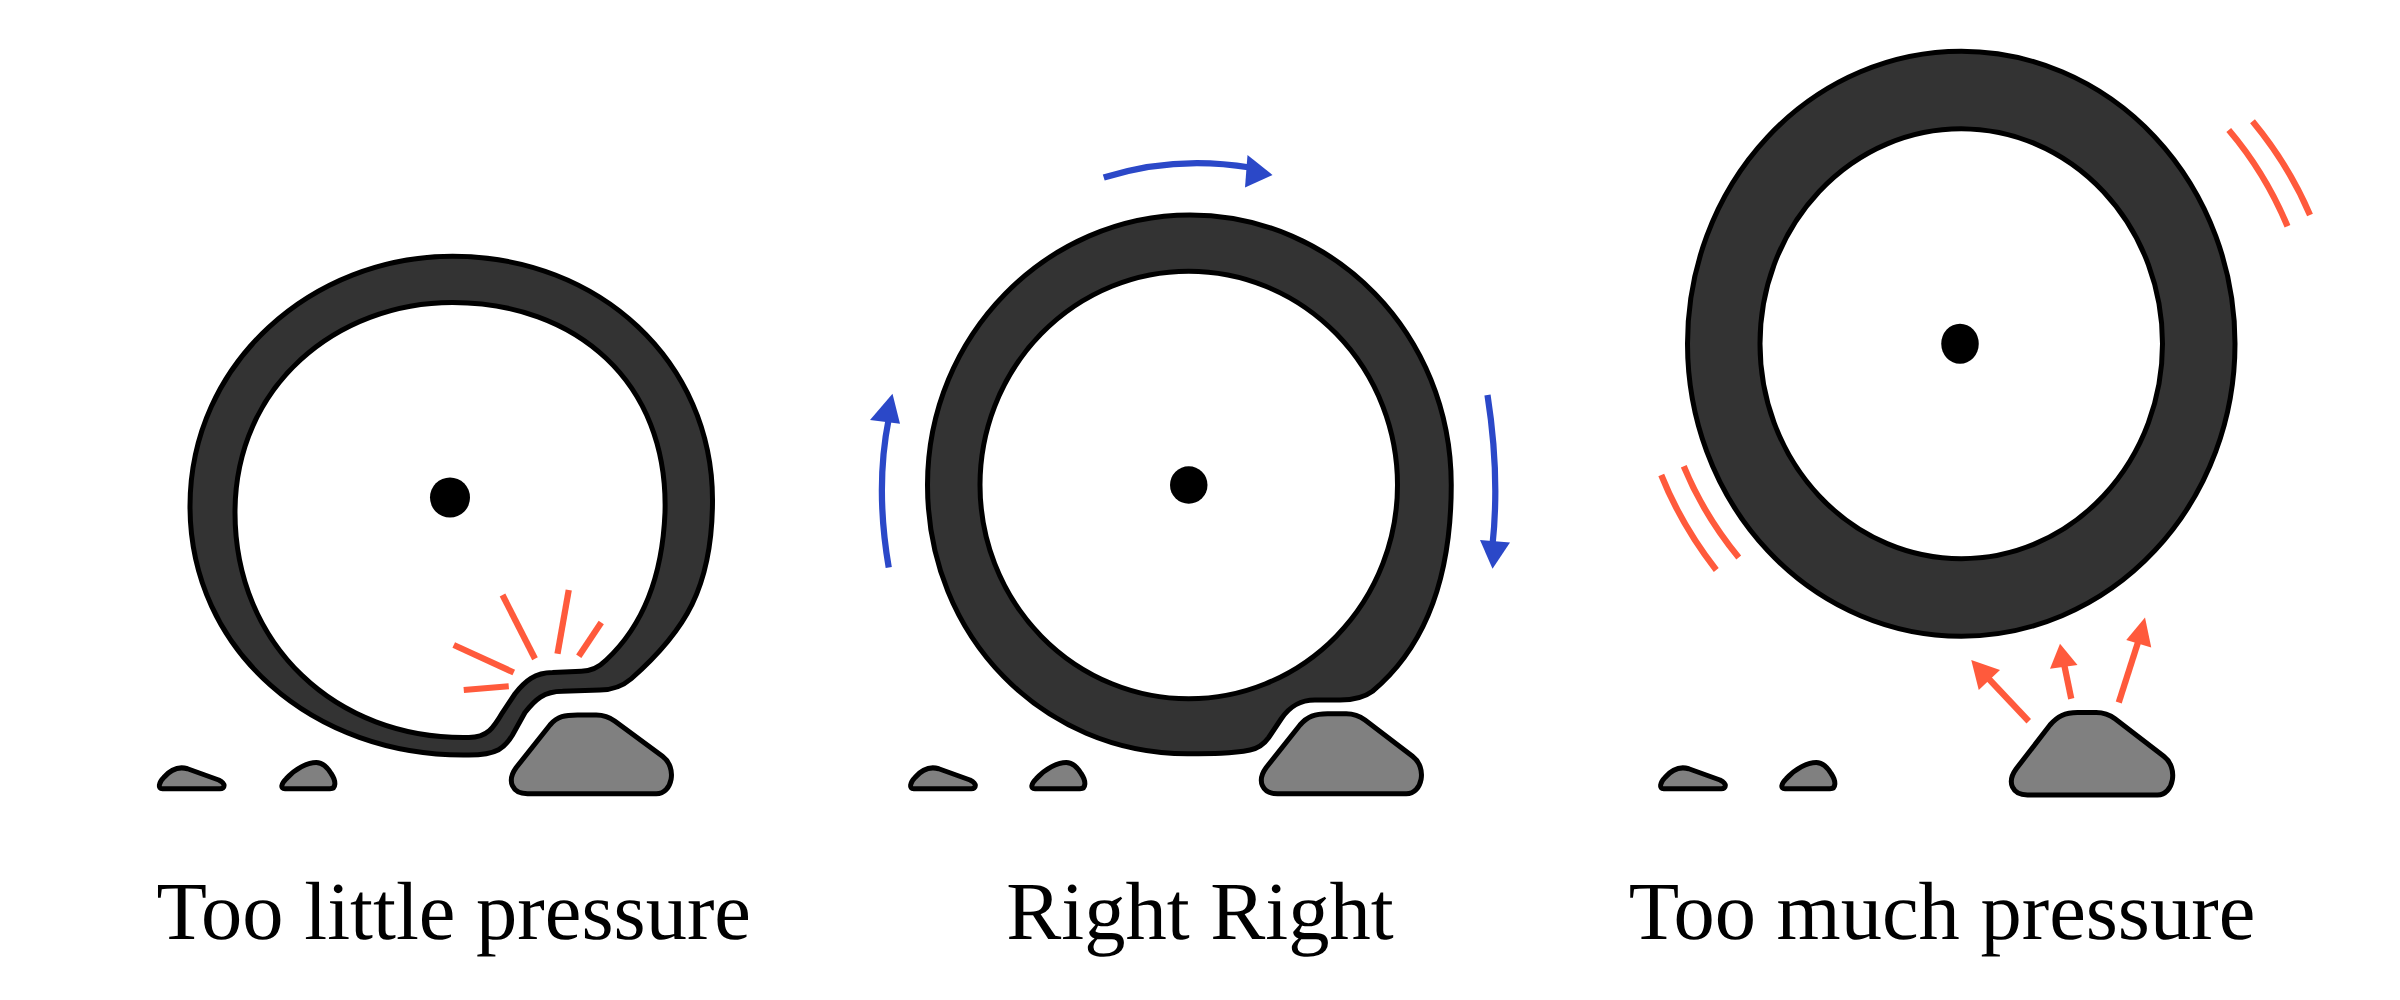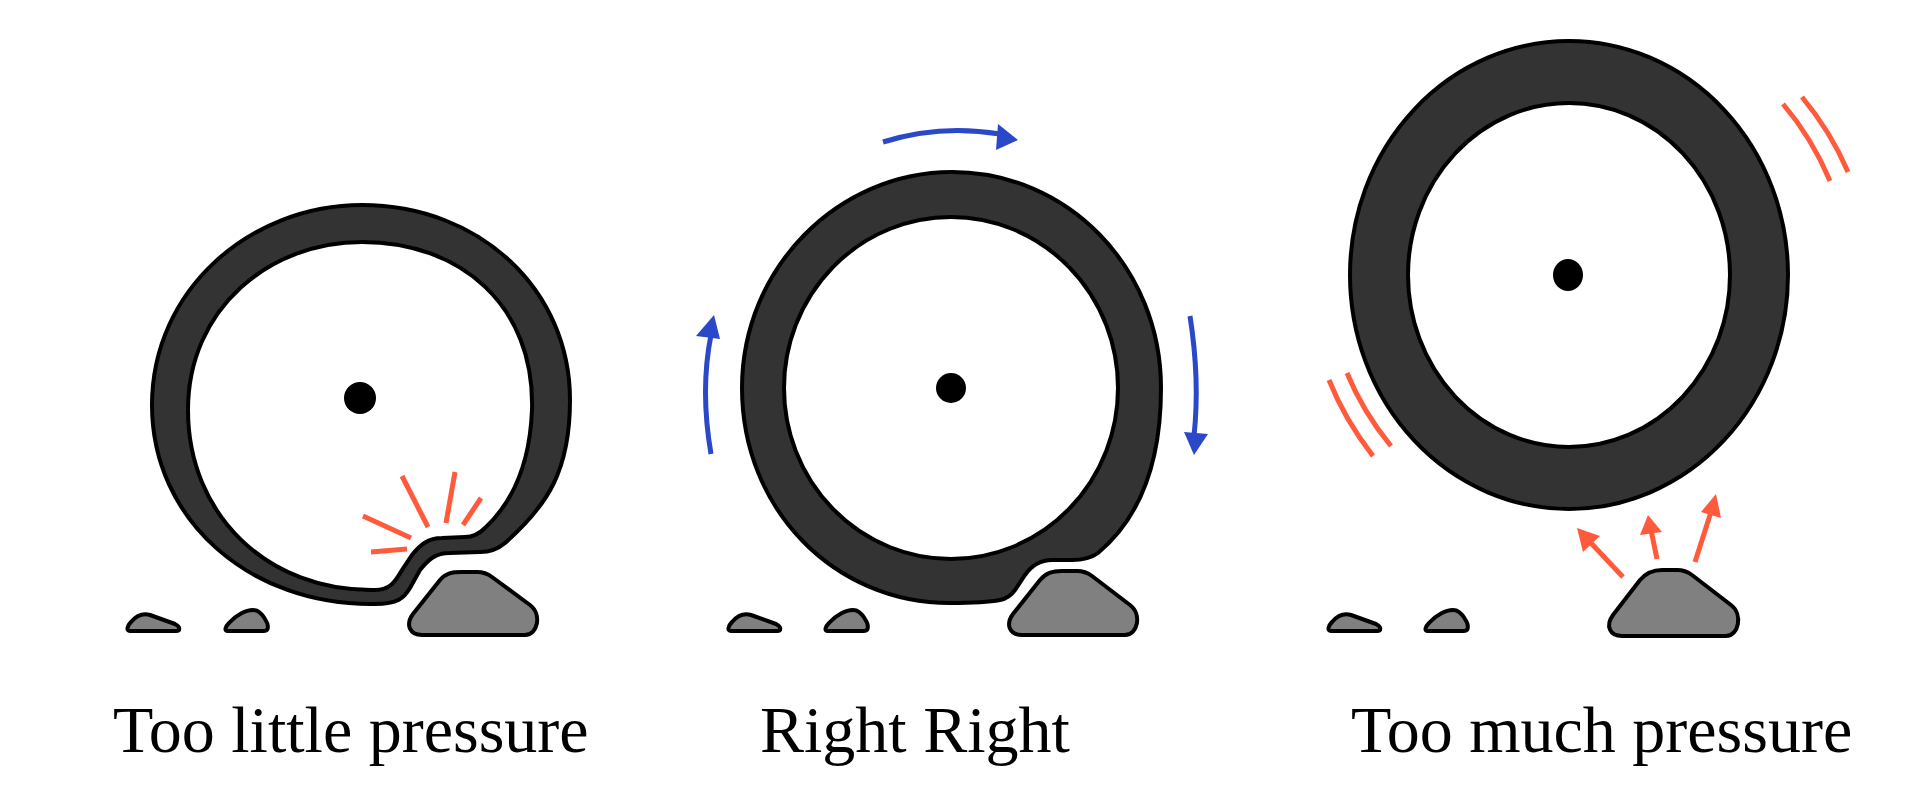--- a/index.html
+++ b/index.html
@@ -10,21 +10,21 @@
   .hub { fill: #000000; }
   .rock { fill: #808080; stroke: #000000; stroke-width: 4; stroke-linejoin: round; }
   .pebble { fill: #808080; stroke: #000000; stroke-width: 4; stroke-linejoin: round; }
   .red-stroke { stroke: #FF5A3C; stroke-width: 5; fill: none; }
   .red-fill { fill: #FF5A3C; }
   .blue-stroke { stroke: #2B48C8; stroke-width: 5; fill: none; }
   .blue-fill { fill: #2B48C8; }
   .caption {
     position: absolute; top: 690px; height: 80px; line-height: 80px;
     font-family: "Liberation Serif", "DejaVu Serif", serif;
-    font-size: 66px; color: #000000; white-space: nowrap;
+    font-size: 66px; color: #000000; text-align: center; white-space: nowrap;
   }
 </style>
 </head>
 <body>
 
 <div id="stage">
 <svg width="1920" height="800" viewBox="0 0 1920 800" xmlns="http://www.w3.org/2000/svg">
 
   <g>
 
@@ -117,13 +117,13 @@
 
     <path class="rock" d="M 1622 636 C 1610 636, 1605 626, 1613 615 L 1640 580 C 1646 573, 1652 570, 1662 570 L 1677 570 C 1684 570, 1688 572, 1692 575 L 1731 605 C 1743 614, 1739 636, 1726 636 Z"></path>
     <path class="pebble" d="M 1331 631 C 1327 631, 1328 626, 1332 622 C 1338 615, 1344 613, 1351 615 L 1376 624 C 1382 627, 1381 631, 1377 631 Z"></path>
     <path class="pebble" d="M 1428 631 C 1424 631, 1425 627, 1429 623 C 1436 615, 1446 610, 1453 610 C 1458 610, 1462 614, 1465 619 C 1469 625, 1469 631, 1464 631 Z"></path>
   </g>
 </svg>
 </div>
 
 <div class="caption" style="left:113px; width:500px;">Too little pressure</div>
 <div class="caption" style="left:760px; width:400px;">Right Right</div>
-<div class="caption" style="left:1351px; width:500px;">Too much pressure</div>
+<div class="caption" style="left:1303px; width:500px;">Too much pressure</div>
 
 </body></html>

